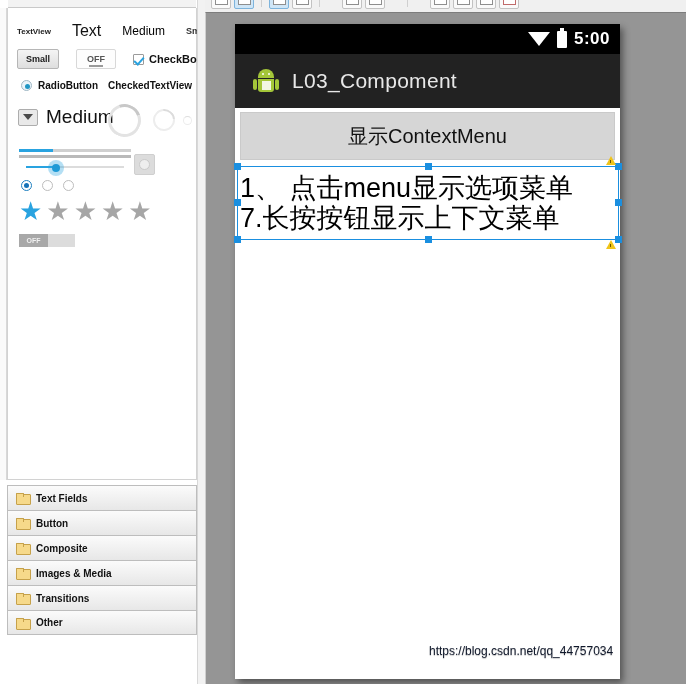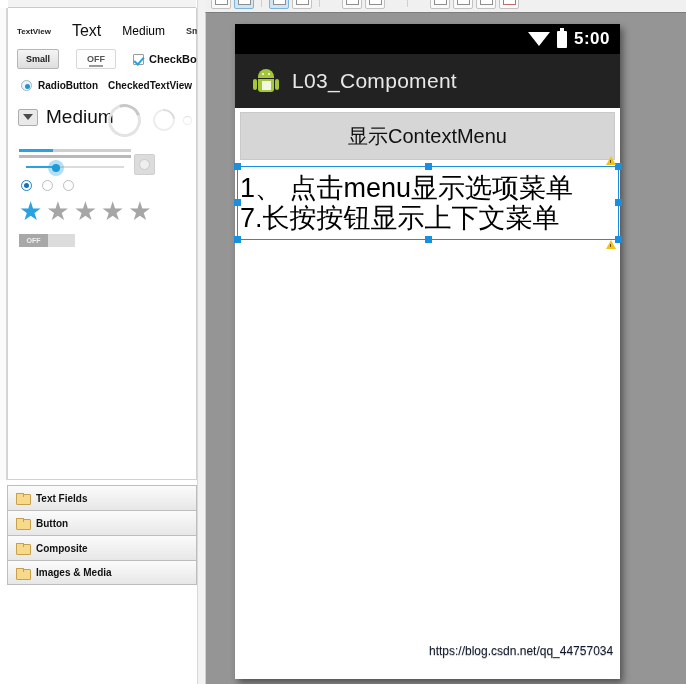--- a/index.html
+++ b/index.html
@@ -423,20 +423,28 @@
         <span class="fld-ico"></span>
         <span class="folder-label">Button</span>
       </div>
       <div class="folder">
         <span class="fld-ico"></span>
         <span class="folder-label">Composite</span>
       </div>
       <div class="folder">
         <span class="fld-ico"></span>
         <span class="folder-label">Images &amp; Media</span>
+      </div>
+      <div class="folder">
+        <span class="fld-ico"></span>
+        <span class="folder-label">Transitions</span>
+      </div>
+      <div class="folder">
+        <span class="fld-ico"></span>
+        <span class="folder-label">Other</span>
       </div>
     </div>
 
     <div class="pal-right-rail"></div>
   </div>
 
   <div id="toolbar">
     <div class="tb-row">
       <span class="tb-btn">
           <i></i>

